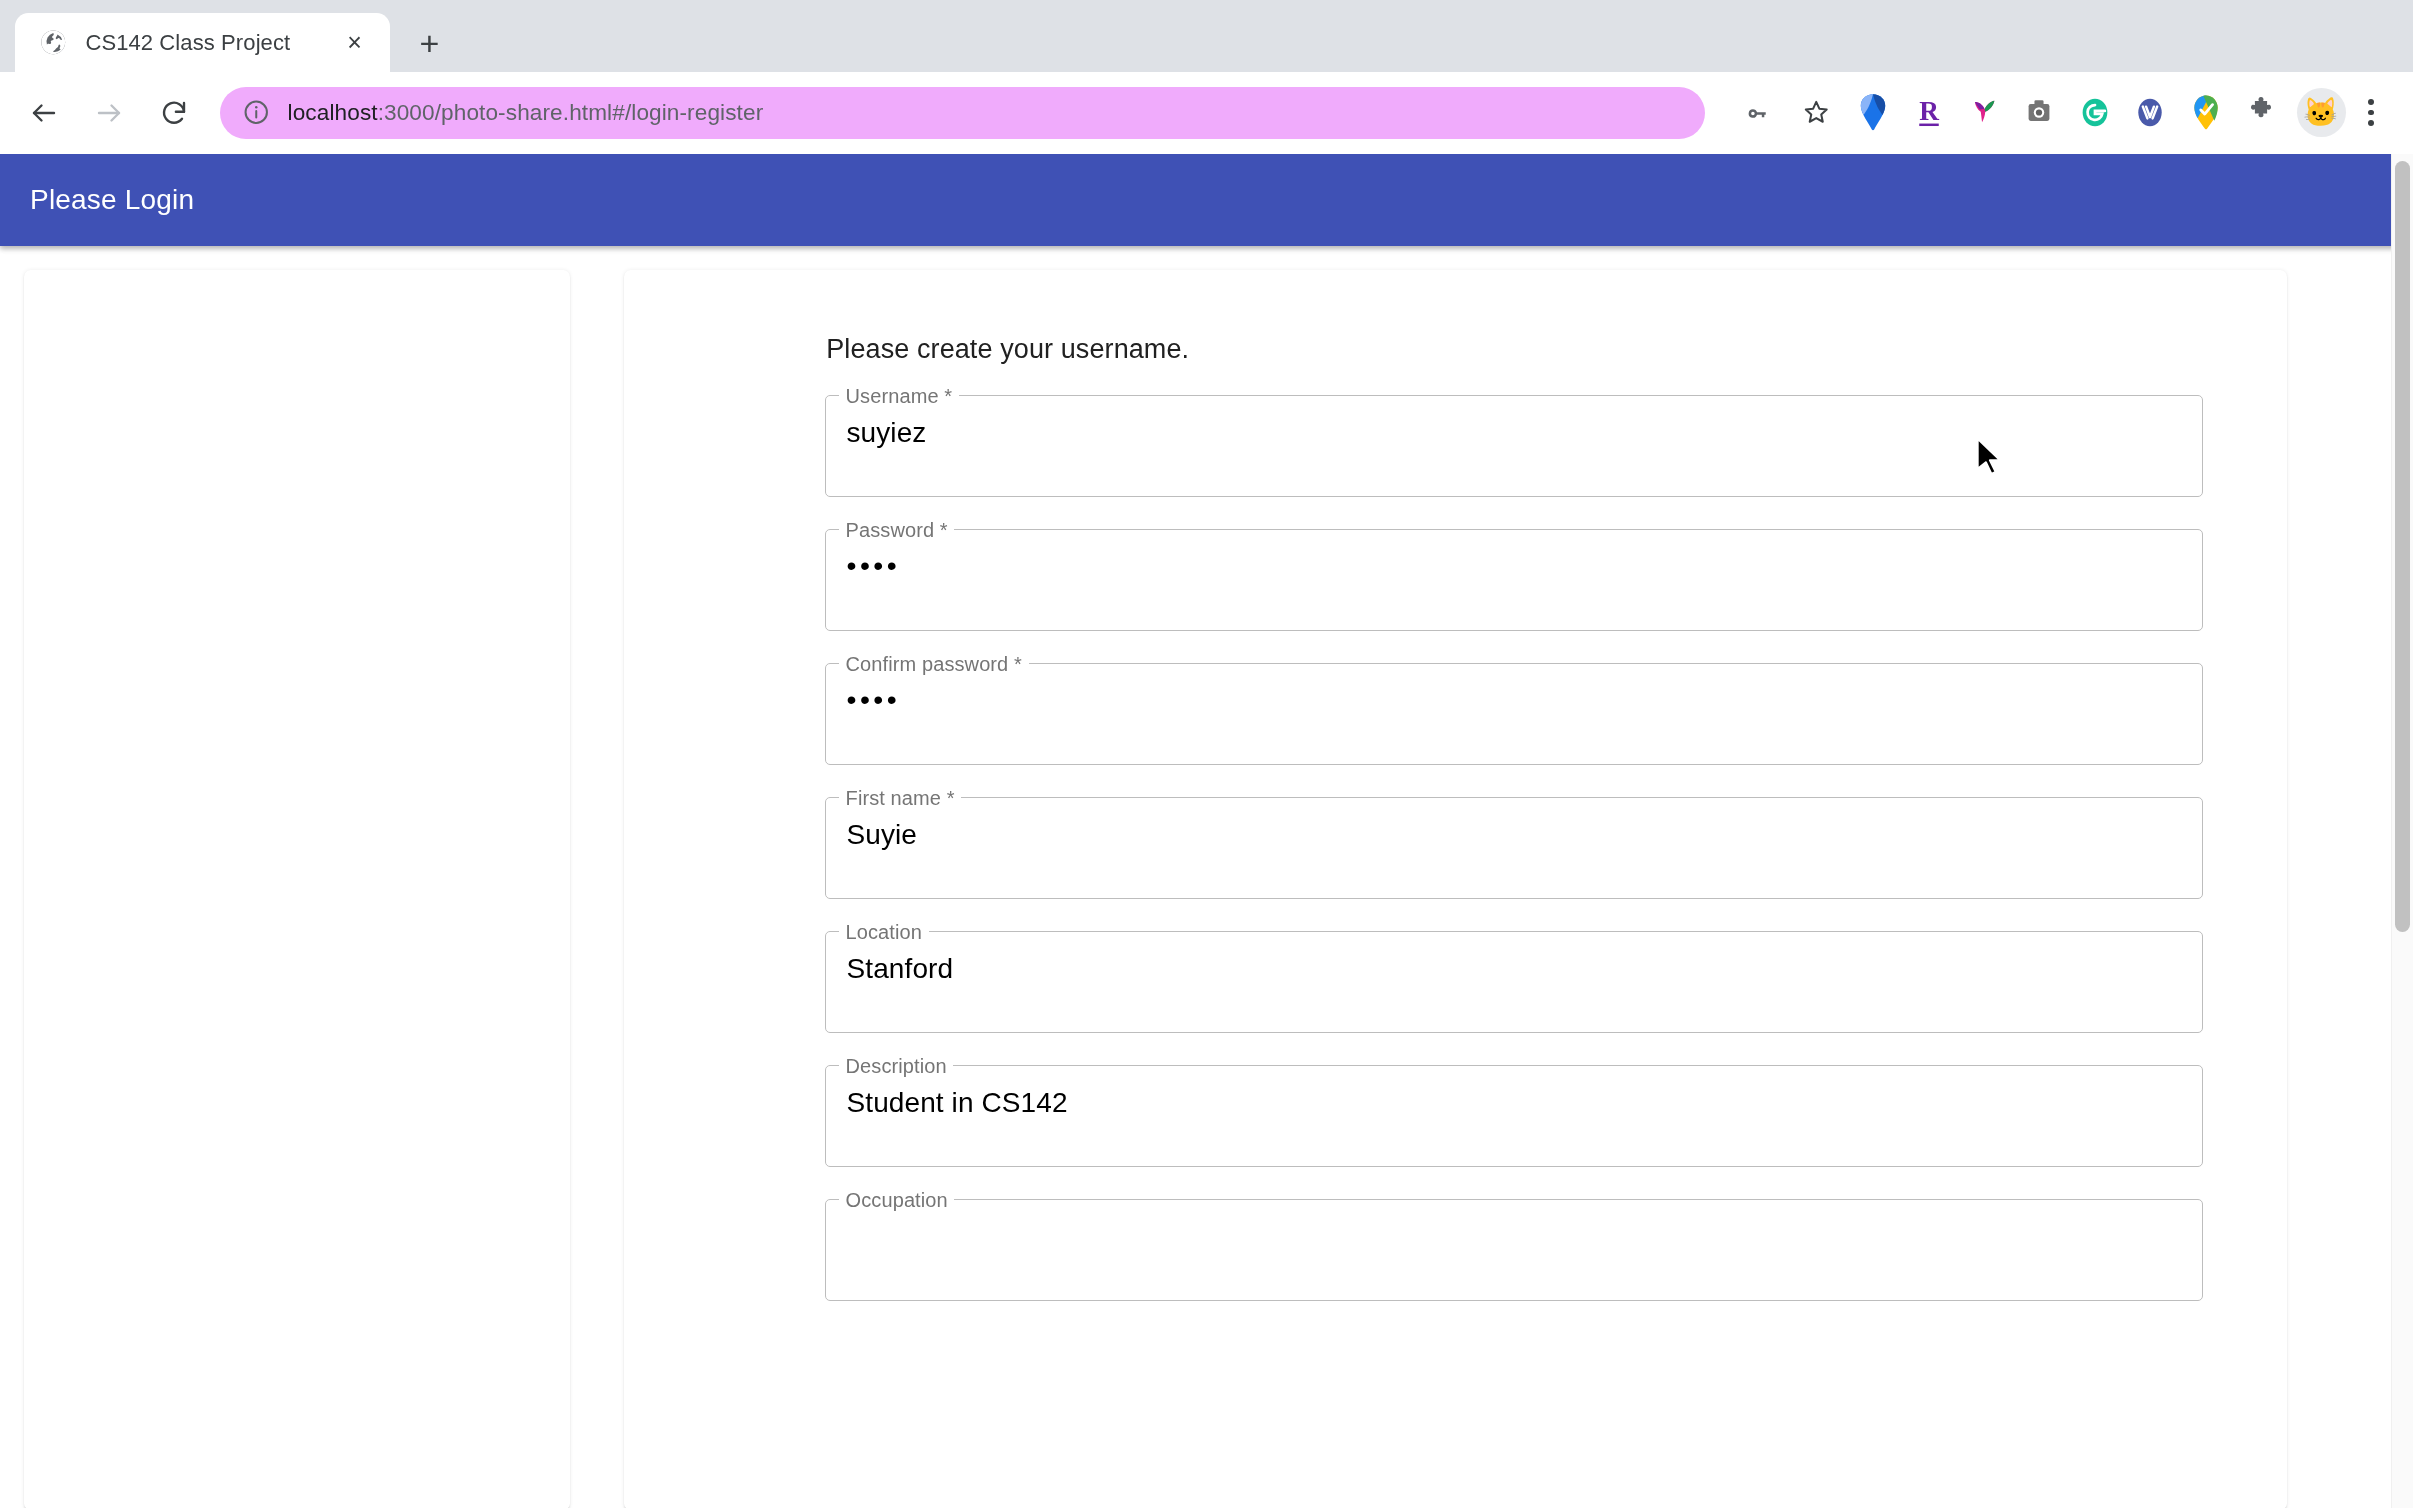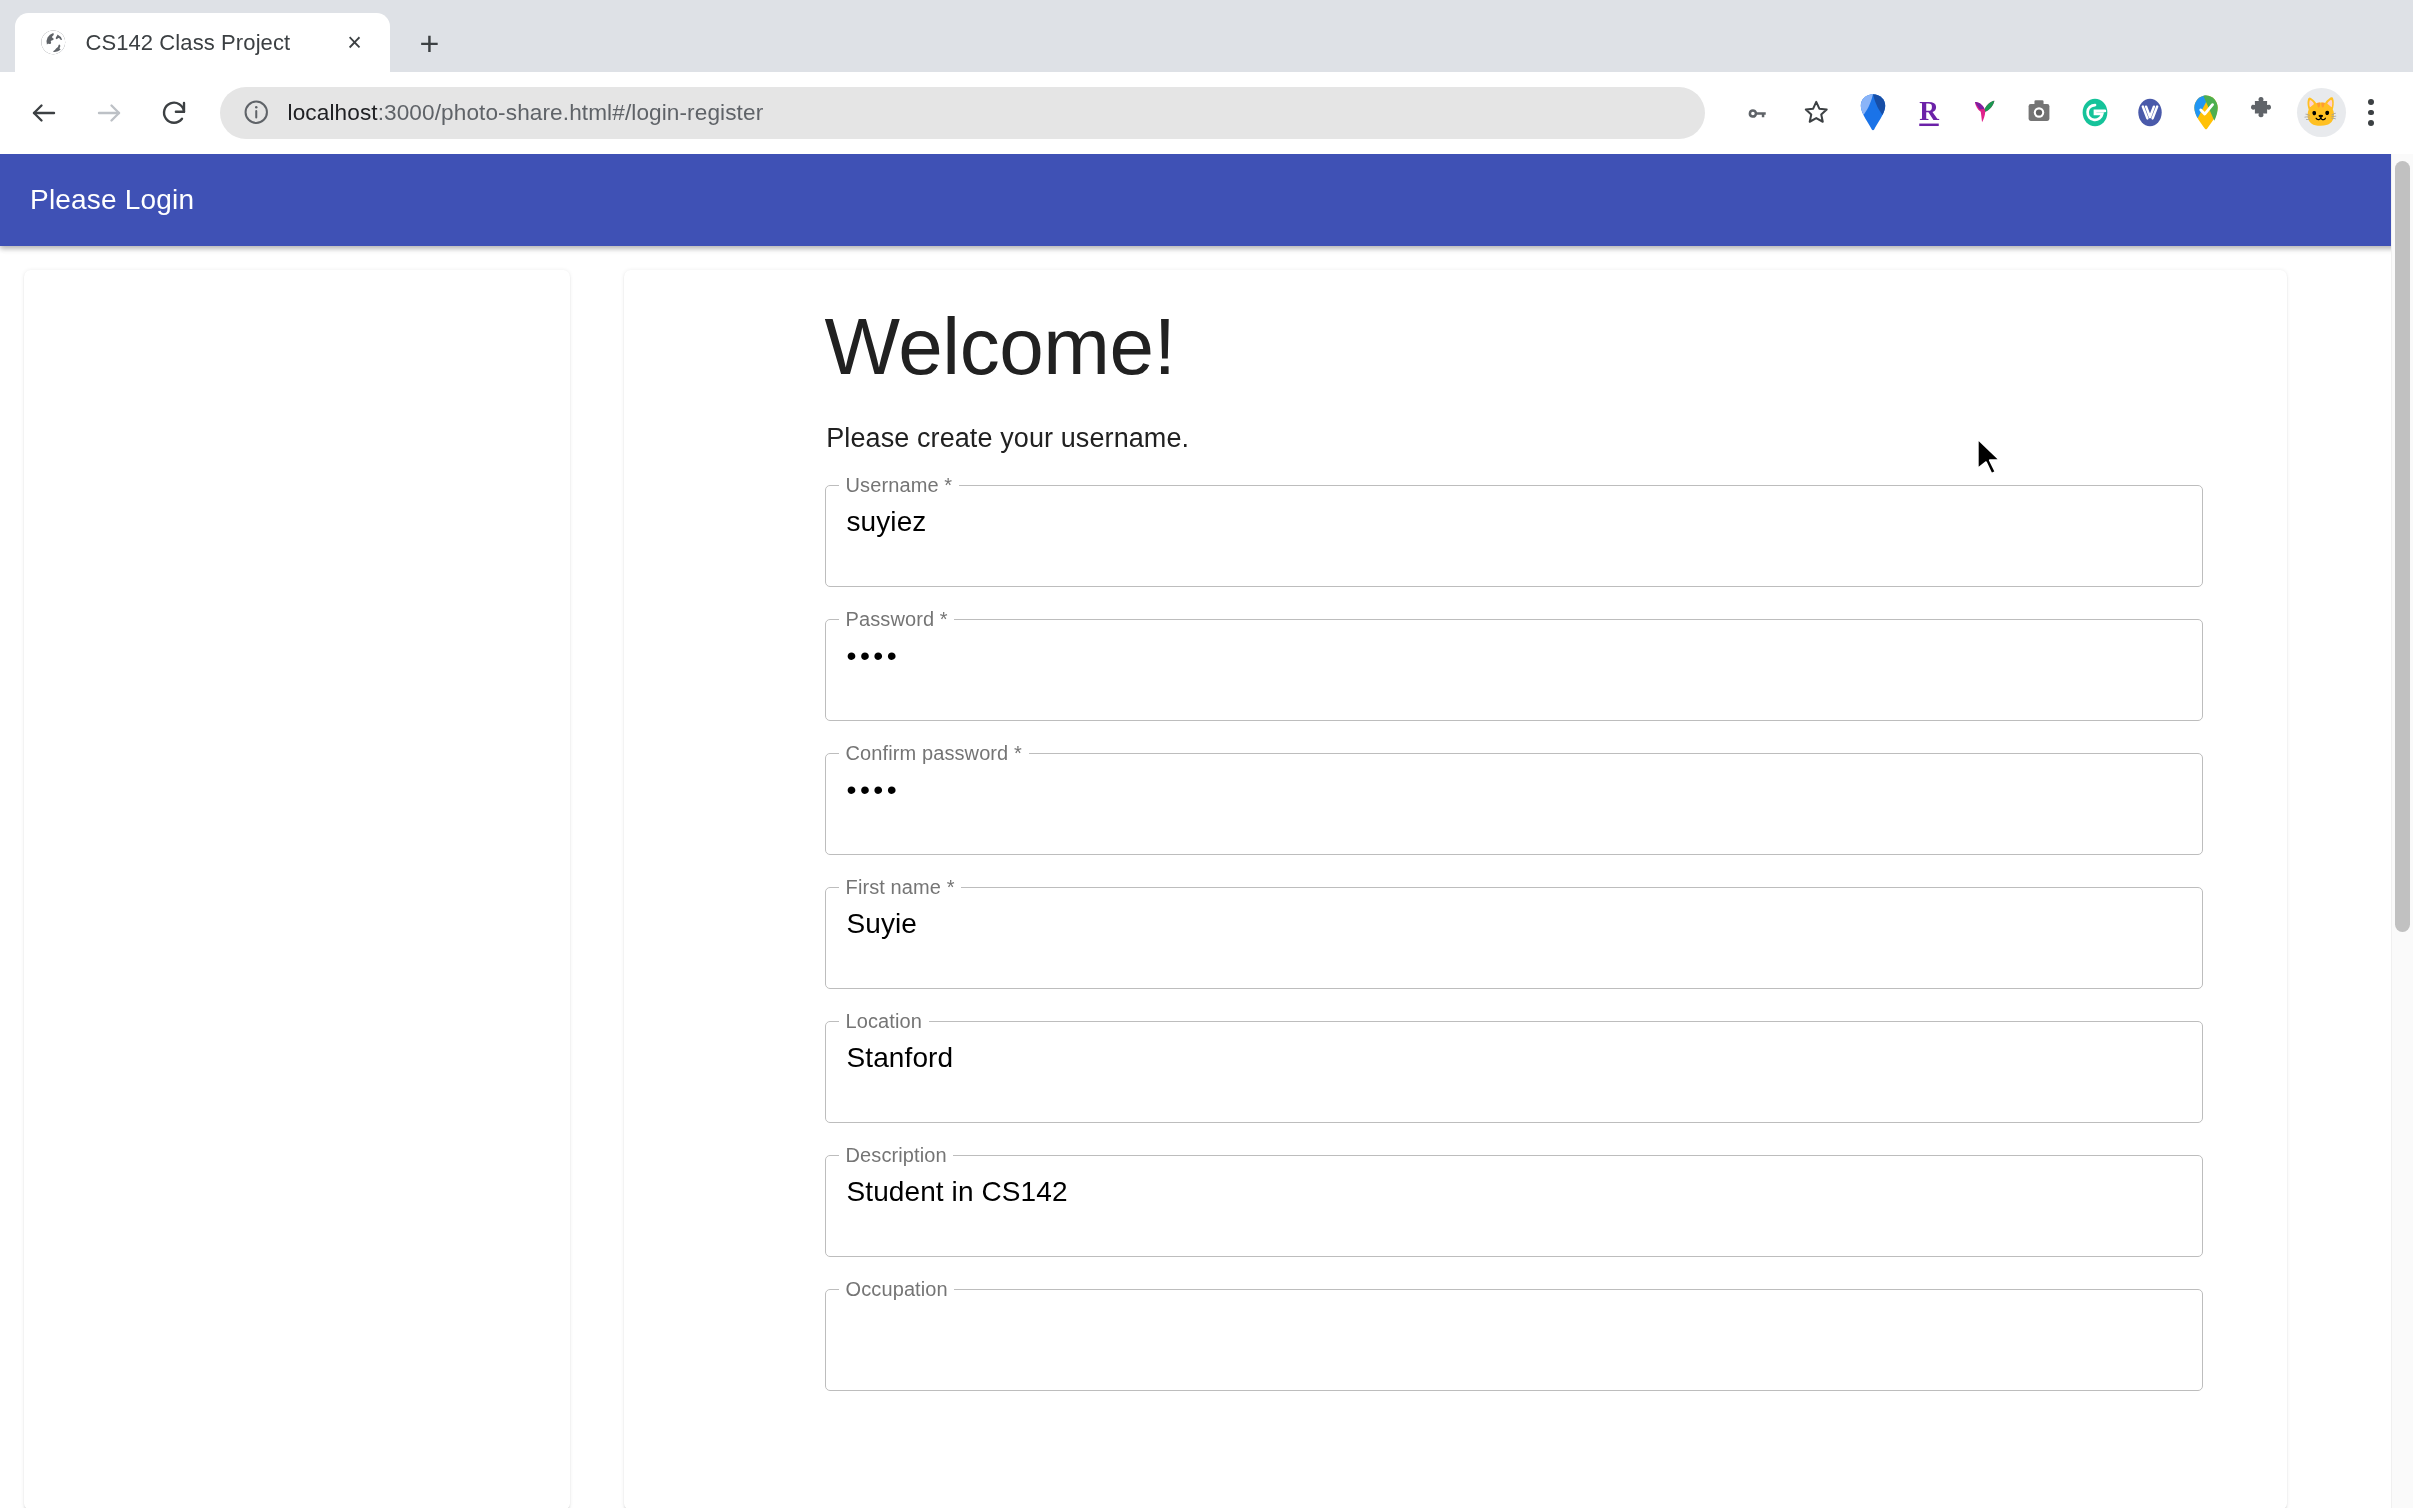--- a/index.html
+++ b/index.html
@@ -74,21 +74,21 @@
     display: flex; align-items: center; justify-content: center;
     border-radius: 50%;
     flex: 0 0 auto;
   }
   .nav-btn svg { display:block; }
 
   .omnibox {
     flex: 1 1 auto;
     height: 52px;
     margin: 0 15px 0 13.4px;
-    background: #e5e5e5;
+    background: #f0abfc;
     border-radius: 26px;
     display: flex;
     align-items: center;
     padding: 0 22px;
     min-width: 0;
   }
   .info-icon { width: 28.5px; height: 28.5px; flex: 0 0 28.5px; margin-right: 17px; }
   .url {
     font-size: 22.6px;
     color: #5f6368;
@@ -392,21 +392,20 @@
       <span class="appbar-title">Please Login</span>
     </div>
 
     <div class="content">
 
       <div class="paper sidebar"></div>
 
       <div class="paper main">
         <div class="main-inner">
 
-          <h1 class="welcome">Welcome!</h1>
           <div class="subtitle">Please create your username.</div>
 
           <div class="field">
             <fieldset>
               <legend>Username *</legend>
             </fieldset>
             <div class="value">suyiez</div>
           </div>
 
           <div class="field">

